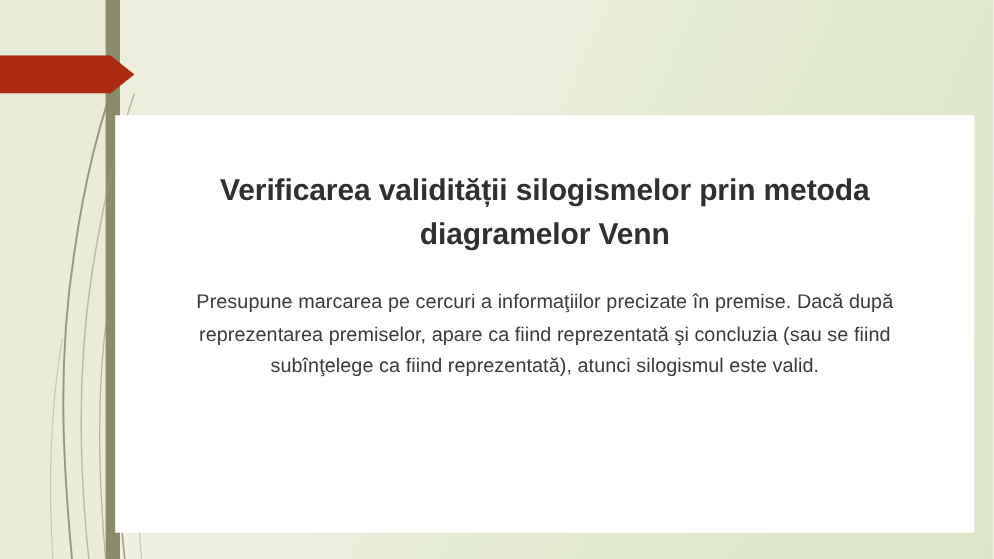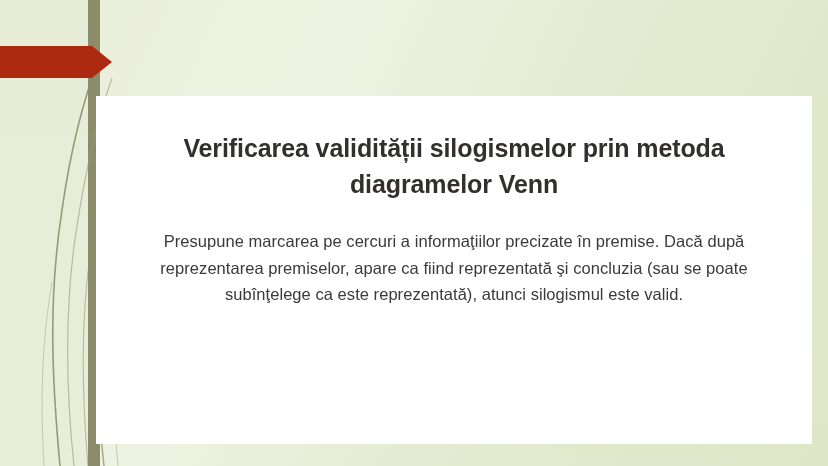--- a/index.html
+++ b/index.html
@@ -63,21 +63,21 @@
     width: 716px;
     height: 348px;
     background: #ffffff;
   }
   .card-inner {
     padding: 30px 42px 0 42px;
     box-sizing: border-box;
     width: 100%;
   }
   .slide-title {
-    margin: 5px;
+    margin: 16px;
     font-size: 25px;
     font-weight: bold;
     color: #31302e;
     text-align: center;
     line-height: 1.42;
     letter-spacing: -0.1px;
   }
   .slide-body {
     margin: 26px 0 0 0;
     font-size: 16.5px;
@@ -110,18 +110,18 @@
   <div class="arrow-banner">
     <svg width="112" height="32" viewBox="0 0 112 32" xmlns="http://www.w3.org/2000/svg">
       <polygon points="0,0 92,0 112,16 92,32 0,32" fill="#ac2a10"></polygon>
     </svg>
   </div>
 
   <div class="content-card">
     <div class="card-inner">
       <h1 class="slide-title">Verificarea validității silogismelor prin metoda diagramelor Venn</h1>
       <div class="slide-body">
-        <p>Presupune marcarea pe cercuri a informaţiilor precizate în premise. Dacă după reprezentarea premiselor, apare ca fiind reprezentată şi concluzia (sau se poate subînţelege ca este reprezentată), atunci silogismul este valid.</p>
+        <p>Presupune marcarea pe cercuri a informaţiilor precizate în premise. Dacă după reprezentarea premiselor, apare ca fiind reprezentată şi concluzia (sau se fiind subînţelege ca fiind reprezentată), atunci silogismul este valid.</p>
       </div>
     </div>
   </div>
 
 </div>
 
 </body></html>

